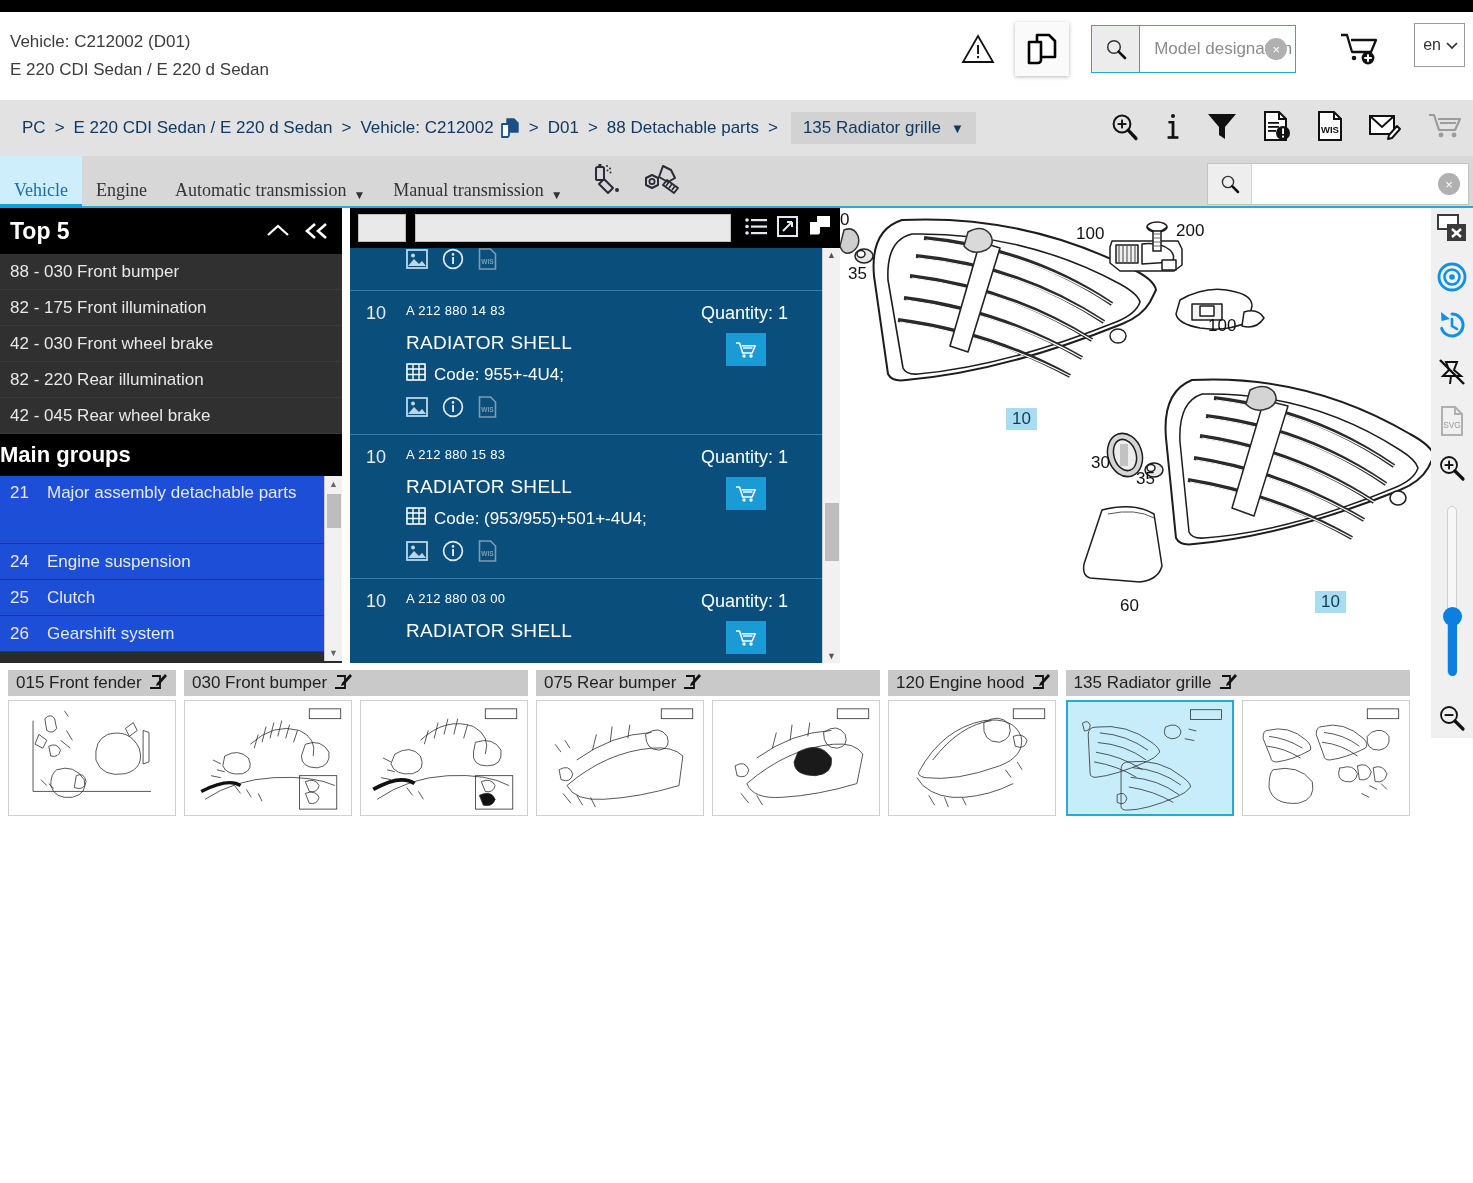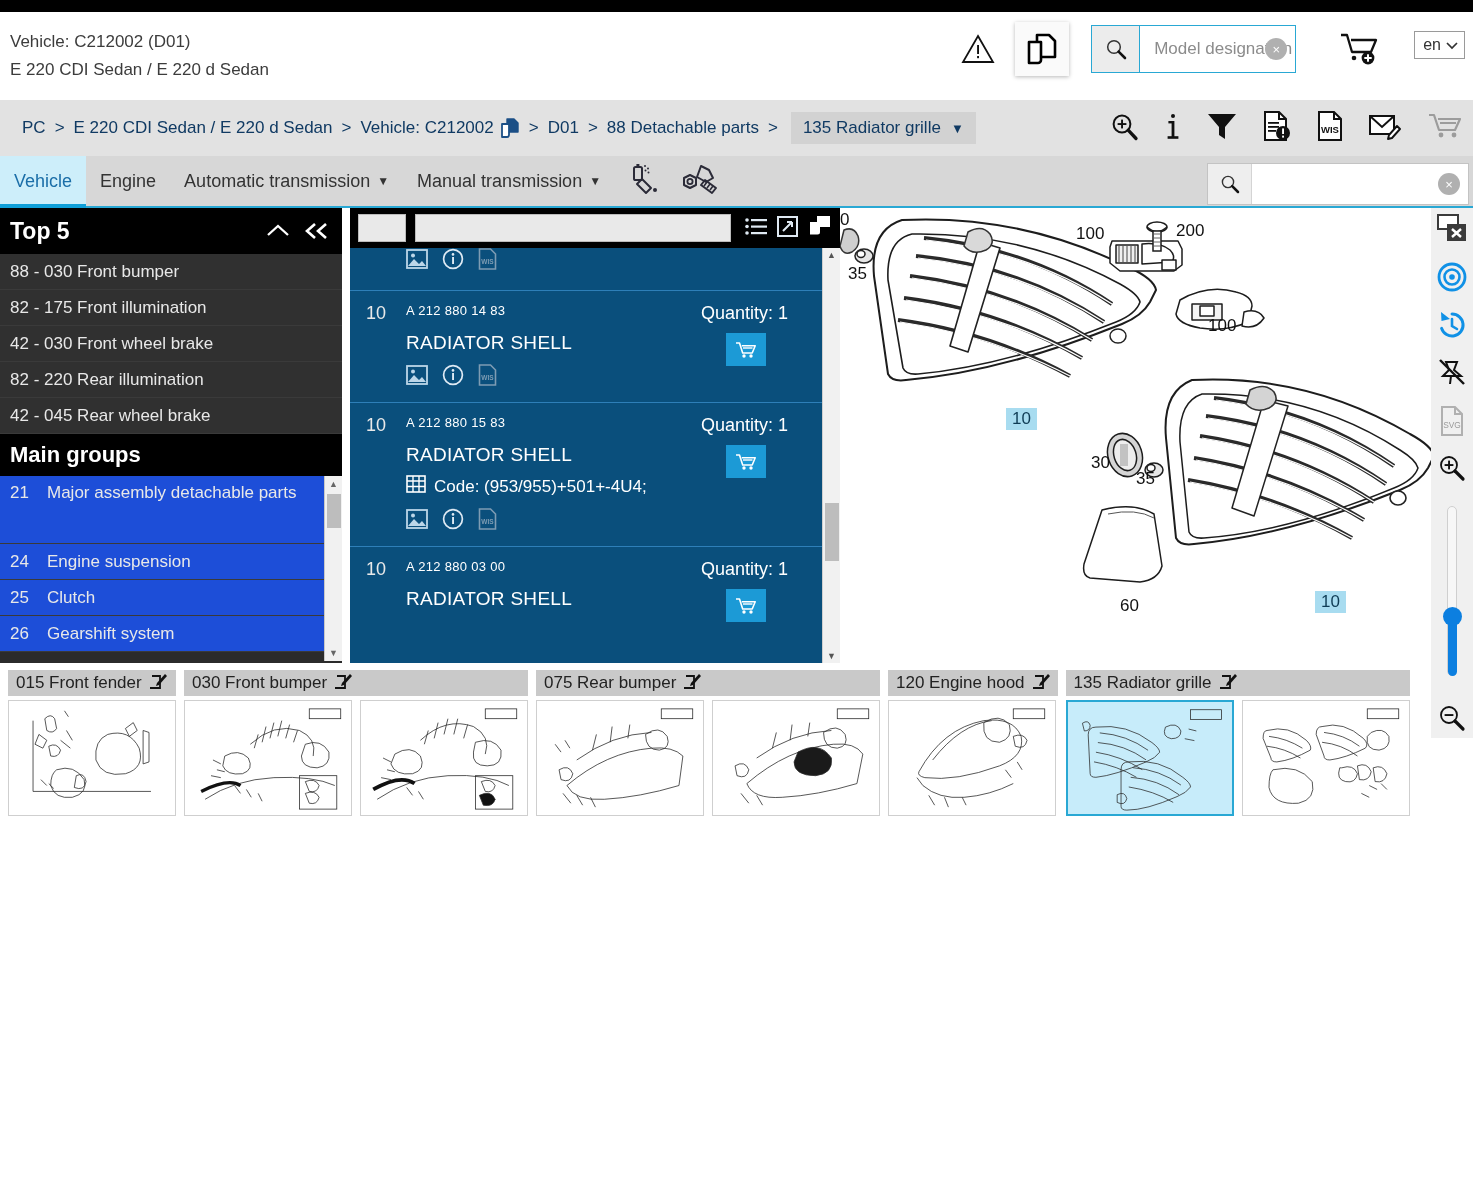--- a/index.html
+++ b/index.html
@@ -59,21 +59,21 @@
   .clear-chip {
     position:absolute; right: 8px; top: 50%; transform: translateY(-50%);
     width: 22px; height: 22px; border-radius: 50%; background: #b0b0b0;
     color:#fff; font-size: 13px; display:flex; align-items:center; justify-content:center;
     font-family:"Liberation Sans", sans-serif;
   }
   .cart-add { margin-left: 38px; width: 50px; height: 44px; display:flex; align-items:center; justify-content:center; }
   .lang-select {
     margin-left: 30px; margin-right: 8px; margin-top: -8px;
     border: 1px solid #9a9a9a; background:#fff;
-    height: 28px; min-width: 48px; padding: 0 6px 0 8px;
+    height: 44px; min-width: 48px; padding: 0 6px 0 8px;
     display:flex; align-items:center; gap:5px;
     font-size: 16px; color:#333;
   }
 
   
   .crumb-bar {
     height: 56px; background: #e2e2e2;
     display: flex; align-items: center; padding-left: 22px;
     position: relative;
   }
@@ -89,23 +89,24 @@
     display:flex; align-items:center; gap: 26px;
   }
 
   
   .tab-bar {
     height: 52px; background: #d7d7d7;
     display:flex; align-items: stretch; position: relative;
     border-bottom: 2px solid #29a8d4;
   }
   .tab {
-    display:flex; align-items:center; gap:7px;
+    display:flex; align-items:flex-end; gap:7px;
     padding: 5px 14px; font-size: 18px; color: #333;
     position: relative;
+    font-family: Liberation Serif, serif;
   }
   .tab.active { background: #cdeefa; color: #1b6ea8; }
   .tab.active:after {
     content:""; position:absolute; left:0; right:0; bottom:-2px; height:4px; background:#0f9fd8;
   }
   .tab .caret { font-size: 12px; line-height: 1; }
   .tab-icons { display:flex; align-items:center; gap: 18px; padding-left: 14px; }
   .tab-search {
     position: absolute; right: 4px; top: 7px;
     display:flex; align-items:center; height: 42px; width: 262px;
@@ -129,21 +130,21 @@
   }
   .side-head .sh-spacer { flex:1; }
   .side-head .sh-ico { margin-left: 14px; display:flex; }
   .side-item {
     height: 36px; display:flex; align-items:center; padding-left: 10px;
     font-size: 17px; color: #e8e8e8; border-bottom: 1px solid #3a3a3a;
     background: #303030;
   }
   .side-sub-head {
     background:#000; color:#fff; height: 42px;
-    display:flex; align-items:center; padding-left: 10px;
+    display:flex; align-items:center; 
     font-size: 22px; font-weight:bold;
   }
   .mg-scroll { position: relative; height: 185px; overflow: hidden; }
   .mg-item {
     display:flex; align-items:center; font-size: 17px; color:#e8e8e8;
     border-bottom: 1px solid #3a3a3a; background:#1d4ed8;
     padding-left: 10px;
   }
   .mg-item .mg-num { width: 37px; flex: none; }
   .mg-item.tall { height: 68px; align-items: flex-start; padding-top: 7px; }
@@ -571,20 +572,29 @@
           <div class="p-qty">Quantity: 1</div>
           <div class="p-cart-btn">
             <svg width="22" height="18" viewBox="0 0 22 18">
               <path d="M1 2 h3.5 l3.2 10 h9.5 l3 -7.2 h-13.4" fill="none" stroke="#fff" stroke-width="1.6" stroke-linejoin="round"></path>
               <path d="M8 7 h9.5" stroke="#fff" stroke-width="1.4"></path>
               <circle cx="9" cy="15" r="1.7" fill="#fff"></circle>
               <circle cx="16" cy="15" r="1.7" fill="#fff"></circle>
             </svg>
           </div>
           <div class="p-desc">RADIATOR SHELL</div>
+          <div class="p-code">
+            <span>
+              <svg width="20" height="18" viewBox="0 0 20 18">
+                <rect x="1" y="1" width="18" height="16" fill="none" stroke="#fff" stroke-width="1.6"></rect>
+                <path d="M1 6 H19 M1 11.5 H19 M7 1 V17 M13 1 V17" stroke="#fff" stroke-width="1.4"></path>
+              </svg>
+            </span>
+            <span>Code: 955+-4U4;</span>
+          </div>
           <div class="p-icons">
             <span>
               <svg width="22" height="20" viewBox="0 0 22 20">
                 <rect x="1" y="1" width="20" height="18" fill="none" stroke="#bcd6e8" stroke-width="1.8"></rect>
                 <circle cx="7" cy="6.5" r="2" fill="#bcd6e8"></circle>
                 <path d="M2 17 L8 10 L13 15 L16 12 L20 17 Z" fill="#bcd6e8"></path>
               </svg>
             </span>
             <span>
               <svg width="22" height="22" viewBox="0 0 22 22">

